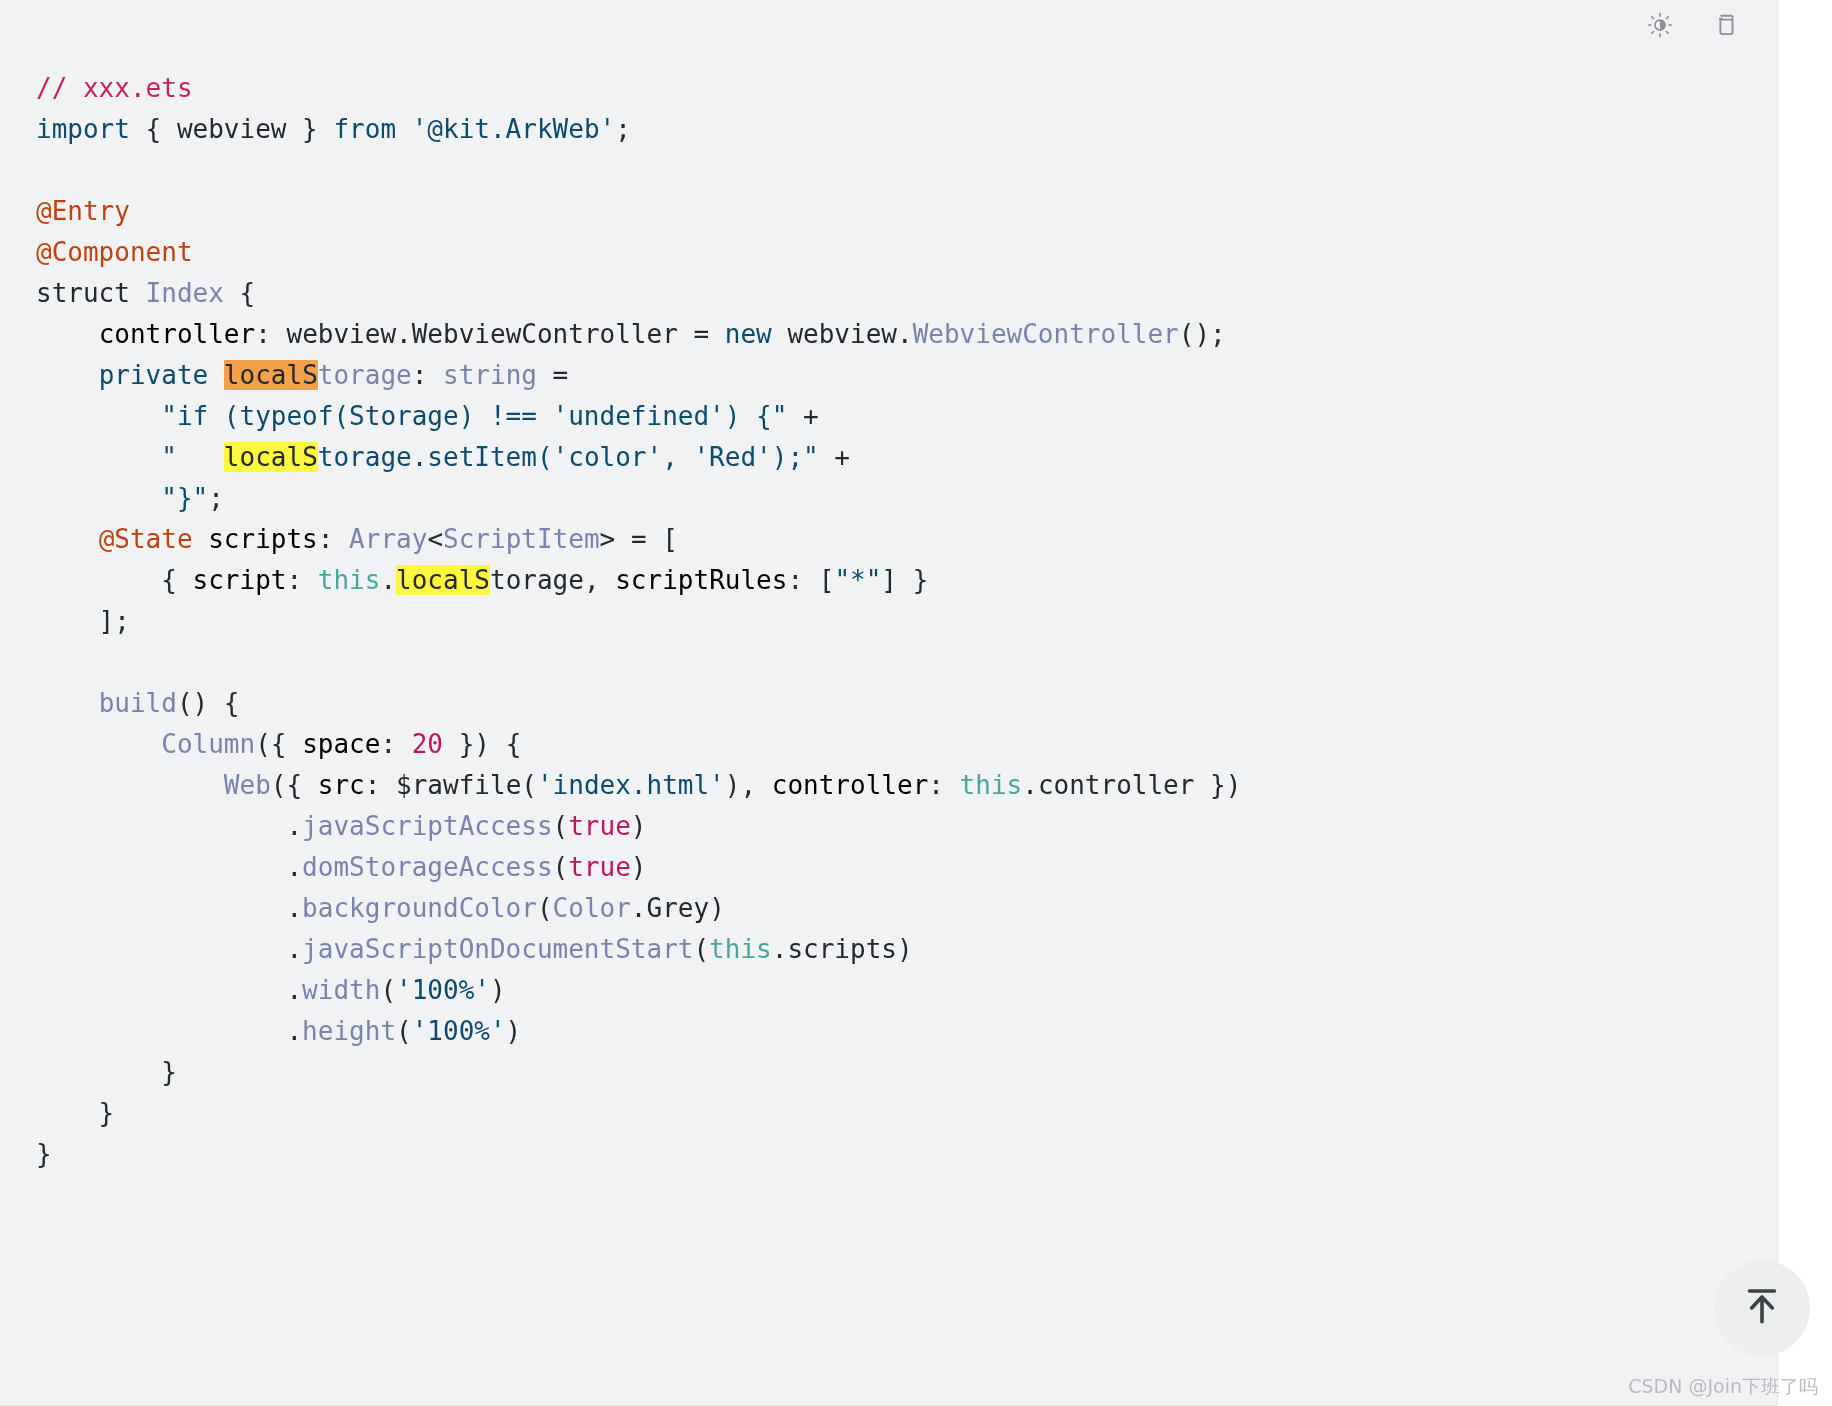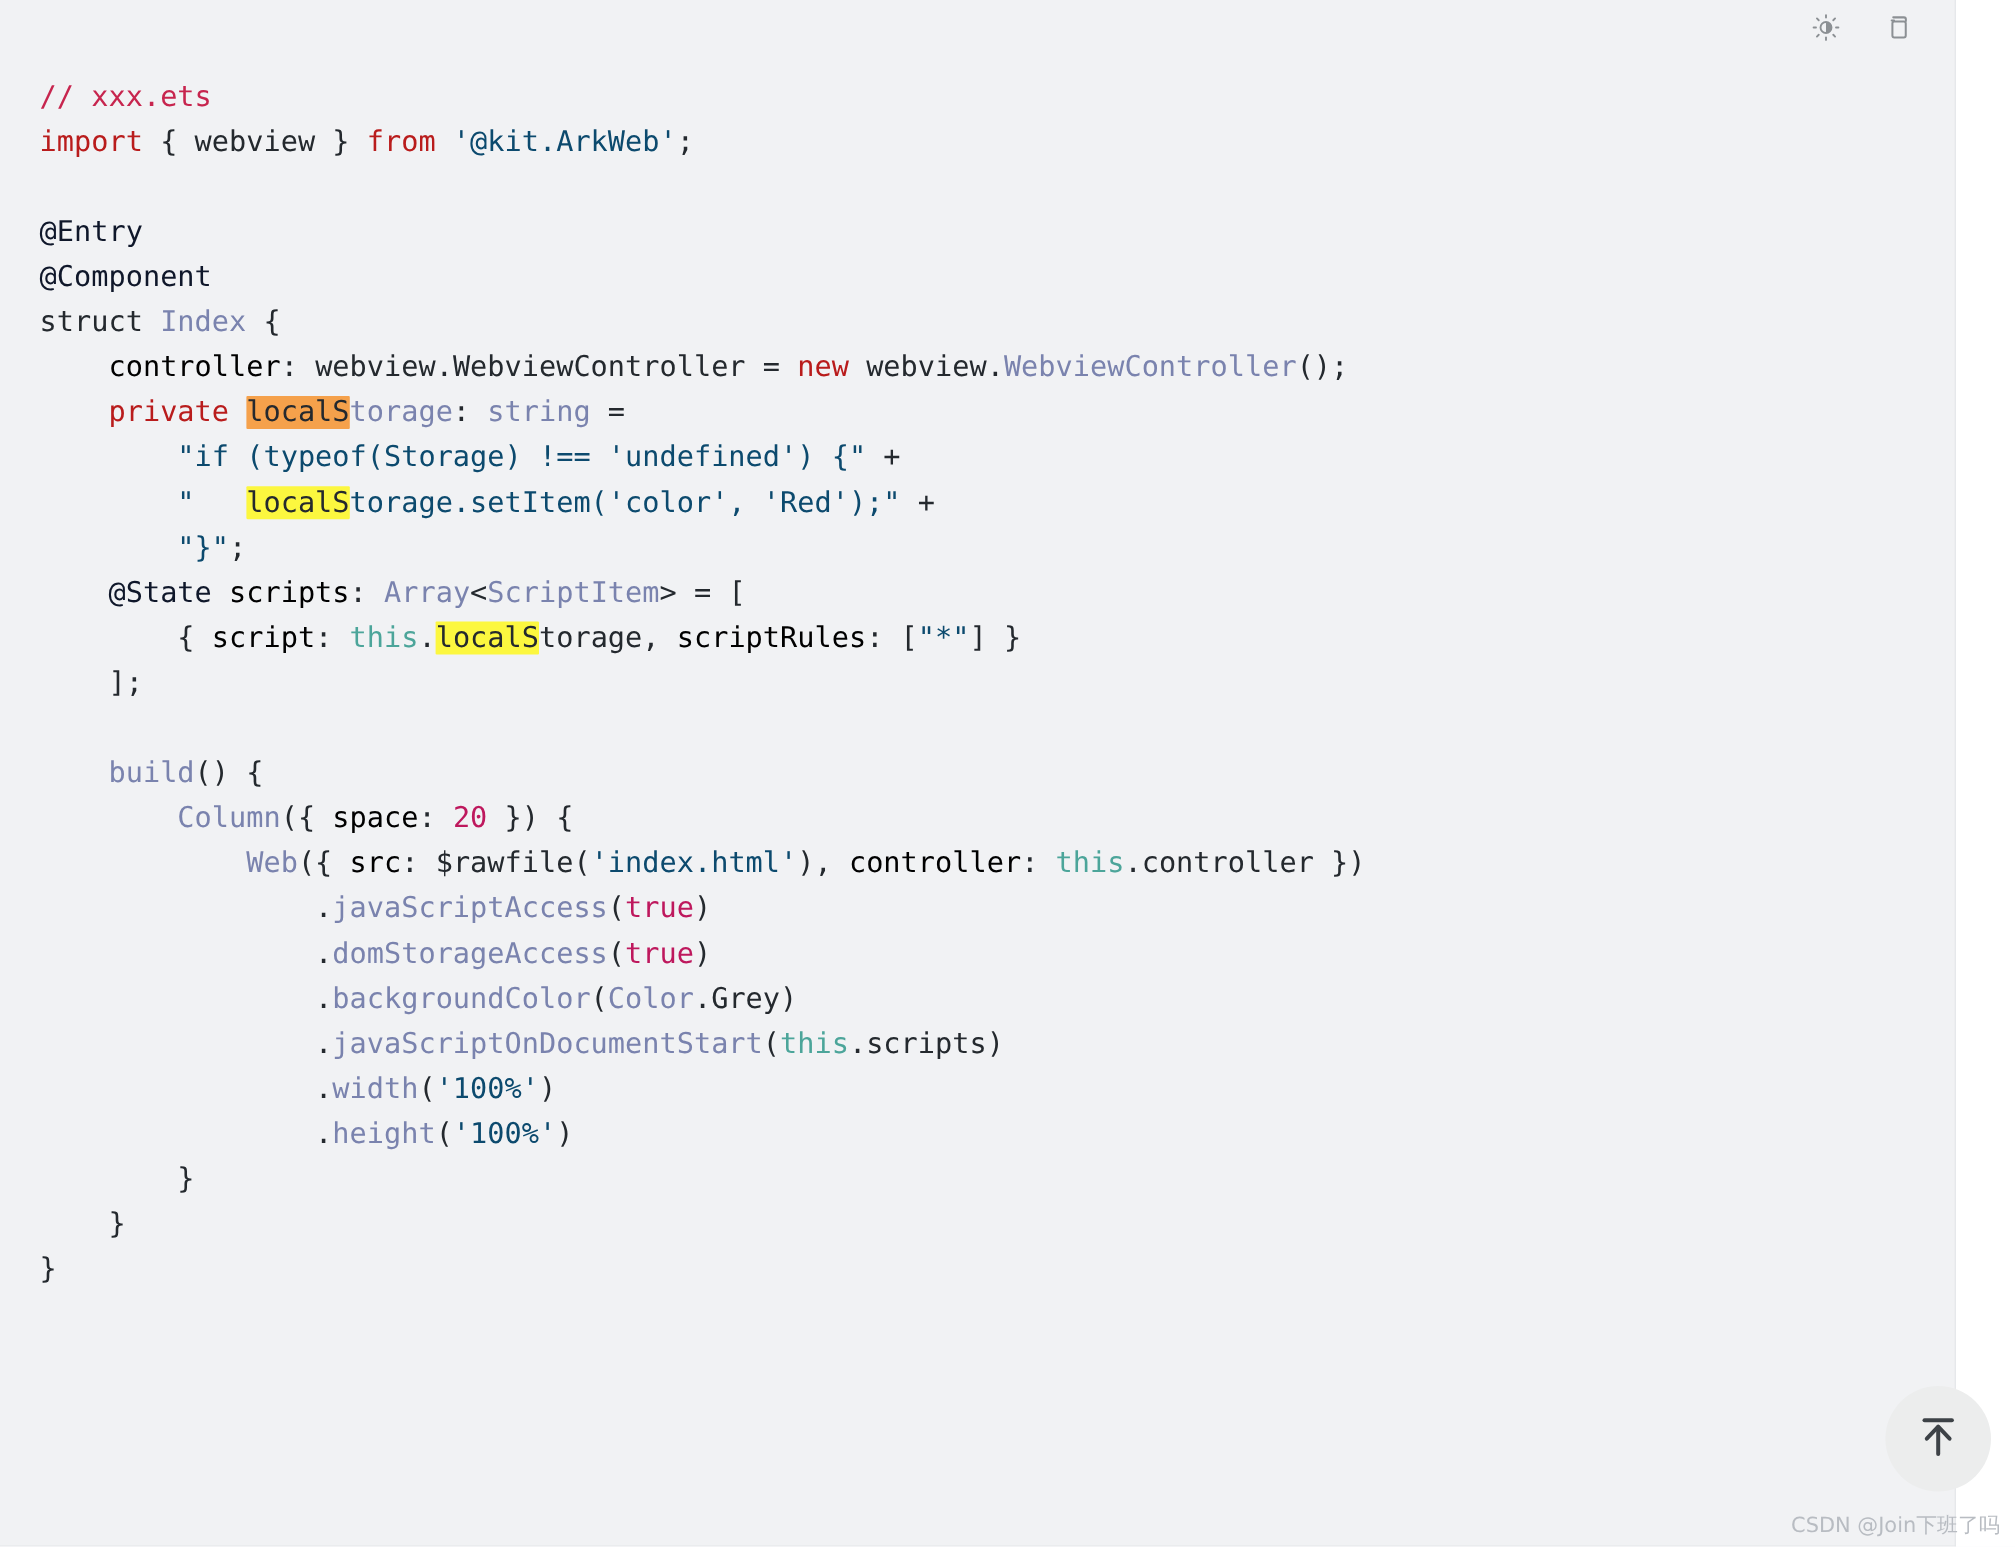--- a/index.html
+++ b/index.html
@@ -67,23 +67,23 @@
     line-height: 41px;
     white-space: pre;
     color: #24292e;
     letter-spacing: 0px;
   }
   .line { height: 41px; white-space: pre; }
 
   
   .t-plain   { color: #24292e; }
   .t-comment { color: #c7254e; }
-  .t-kw      { color: #b91c1c; }       
+  .t-kw      { color: #0c4a6e; }       
   .t-str     { color: #0c4a6e; }       
-  .t-deco    { color: #0f172a; text-align: right; }       
+  .t-deco    { color: #c2410c; text-align: right; }       
   .t-type    { color: #7a83ae; margin-top: 45px; }       
   .t-this    { color: #4ca59a; }       
   .t-num     { color: #be185d; }       
   .t-prop    { color: #000000; }
 
   .hl-current { background: #f5a14b; color: #24292e; border-radius: 1px; }
   .hl-match   { background: #fcf73f; color: #24292e; border-radius: 1px; }
 
   
   .scroll-top {

